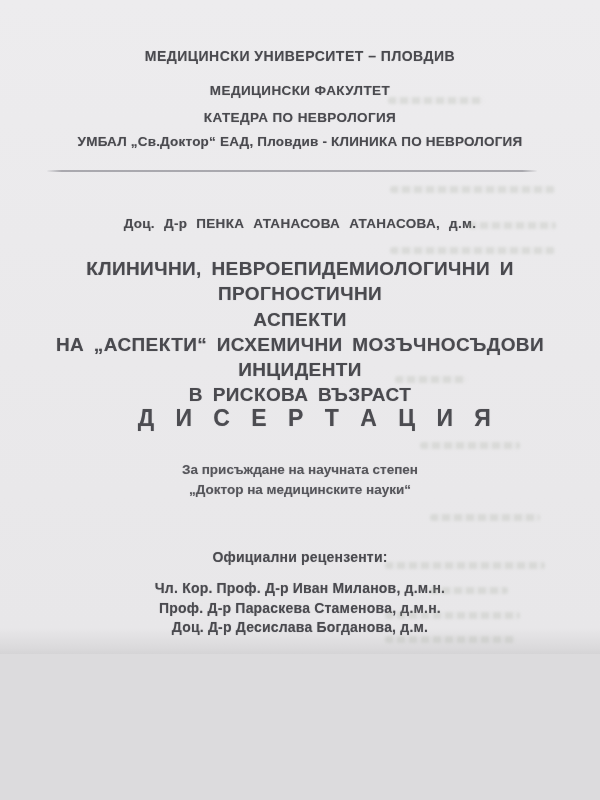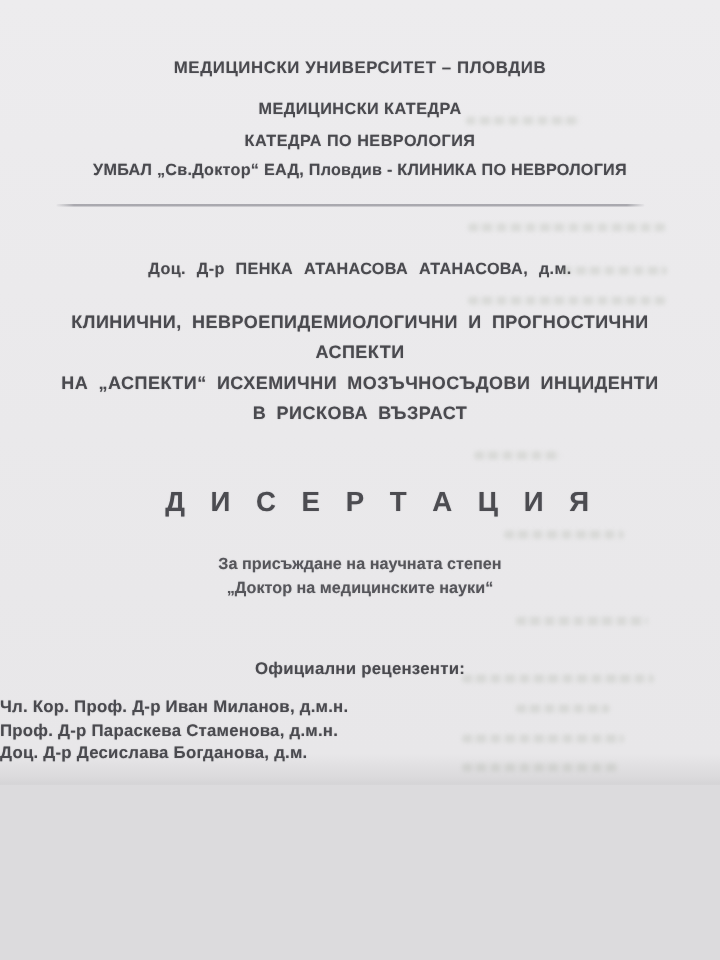--- a/index.html
+++ b/index.html
@@ -24,32 +24,32 @@
   .hdr3{top:110px;font-size:13.5px;letter-spacing:0.4px;}
   .hdr4{top:134px;font-size:13.5px;letter-spacing:0.2px;}
   .rule{
     position:absolute;top:170px;left:47px;width:490px;height:2px;
     background:linear-gradient(90deg,rgba(125,125,133,0.05),rgba(125,125,133,0.6) 3%,rgba(125,125,133,0.6) 97%,rgba(125,125,133,0.05));
     border-radius:1px;
   }
   .author{top:205px;font-size:13.5px;word-spacing:5px;letter-spacing:0.3px;margin-top:11px;}
   .title-block{
     position:absolute;top:256px;left:0;right:0;text-align:center;
-    font-size:15px;line-height:25.3px;letter-spacing:0.4px;word-spacing:4px;
+    font-size:19px;line-height:25.3px;letter-spacing:0.4px;word-spacing:4px;
     text-shadow:0 0 1px rgba(74,74,79,0.4);
   }
   .doctype{top:405px;font-size:23px;letter-spacing:7.5px;padding-left:8px;color:#4c4c51;margin-left:28px;}
   .degree-block{
     position:absolute;top:460px;left:0;right:0;text-align:center;
     font-size:13.5px;line-height:19.5px;color:#56565b;
     text-shadow:0 0 1px rgba(86,86,91,0.35);
   }
   .rev-label{top:549px;font-size:14px;letter-spacing:0.2px;}
   .rev-block{
-    position:absolute;top:579px;left:0;right:0;
+    position:absolute;top:579px;left:0;right:0;text-align:center;
     font-size:14px;line-height:19.5px;letter-spacing:0.2px;
     text-shadow:0 0 1px rgba(74,74,79,0.4);
   }
   .city{top:712px;font-size:14px;letter-spacing:0.3px;text-decoration:underline;}
   .stamp{
     position:absolute;left:212px;top:729px;width:201px;height:46px;
     border:1px solid rgba(135,140,158,0.35);
     box-sizing:border-box;
   }
   .stamp-text{
@@ -70,21 +70,21 @@
     background:repeating-linear-gradient(90deg,rgba(152,160,143,0.38) 0 8px,rgba(152,160,143,0.06) 8px 12px);
     filter:blur(1.8px);opacity:0.55;
   }
 </style>
 </head>
 <body>
 
 <div class="page">
 
   <div class="line hdr1">МЕДИЦИНСКИ УНИВЕРСИТЕТ – ПЛОВДИВ</div>
-  <div class="line hdr2">МЕДИЦИНСКИ КАТЕДРА</div>
+  <div class="line hdr2">МЕДИЦИНСКИ ФАКУЛТЕТ</div>
   <div class="line hdr3">КАТЕДРА ПО НЕВРОЛОГИЯ</div>
   <div class="line hdr4">УМБАЛ „Св.Доктор“ ЕАД, Пловдив - КЛИНИКА ПО НЕВРОЛОГИЯ</div>
 
   <div class="rule"></div>
 
   <div class="line author">Доц. Д-р ПЕНКА АТАНАСОВА АТАНАСОВА, д.м.</div>
 
   <div class="title-block">
     <div>КЛИНИЧНИ, НЕВРОЕПИДЕМИОЛОГИЧНИ И ПРОГНОСТИЧНИ</div>
     <div>АСПЕКТИ</div>

